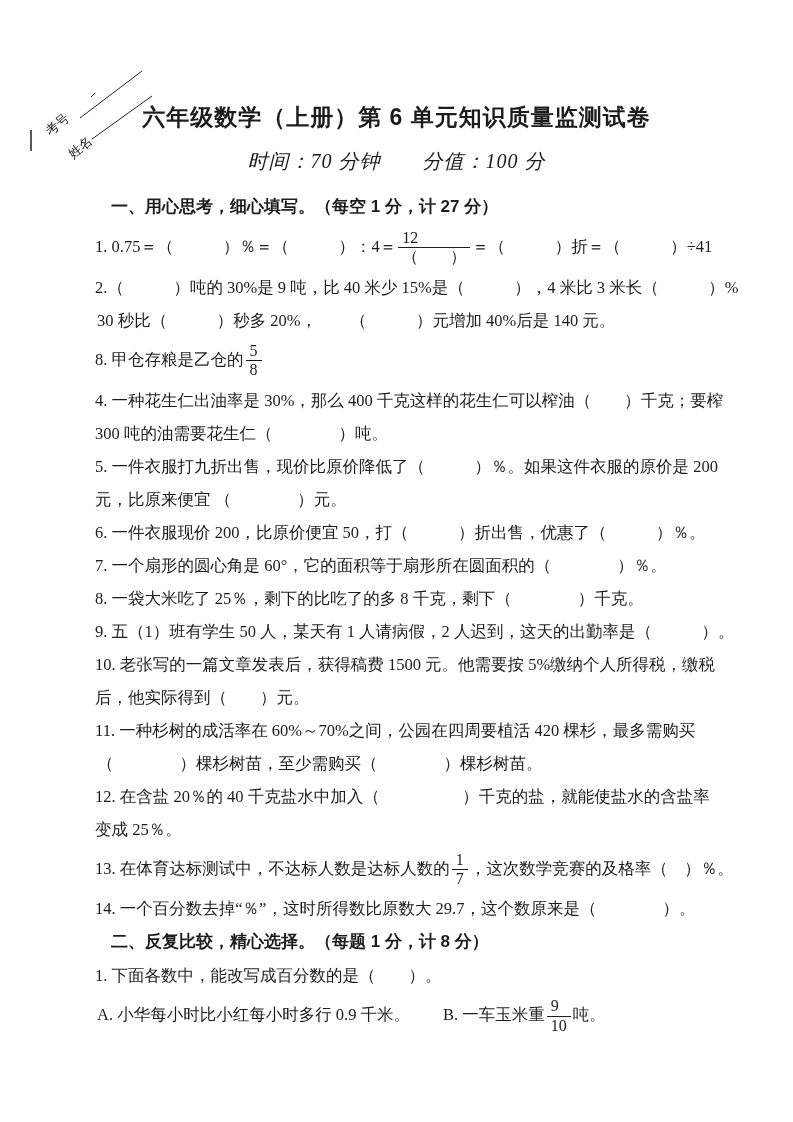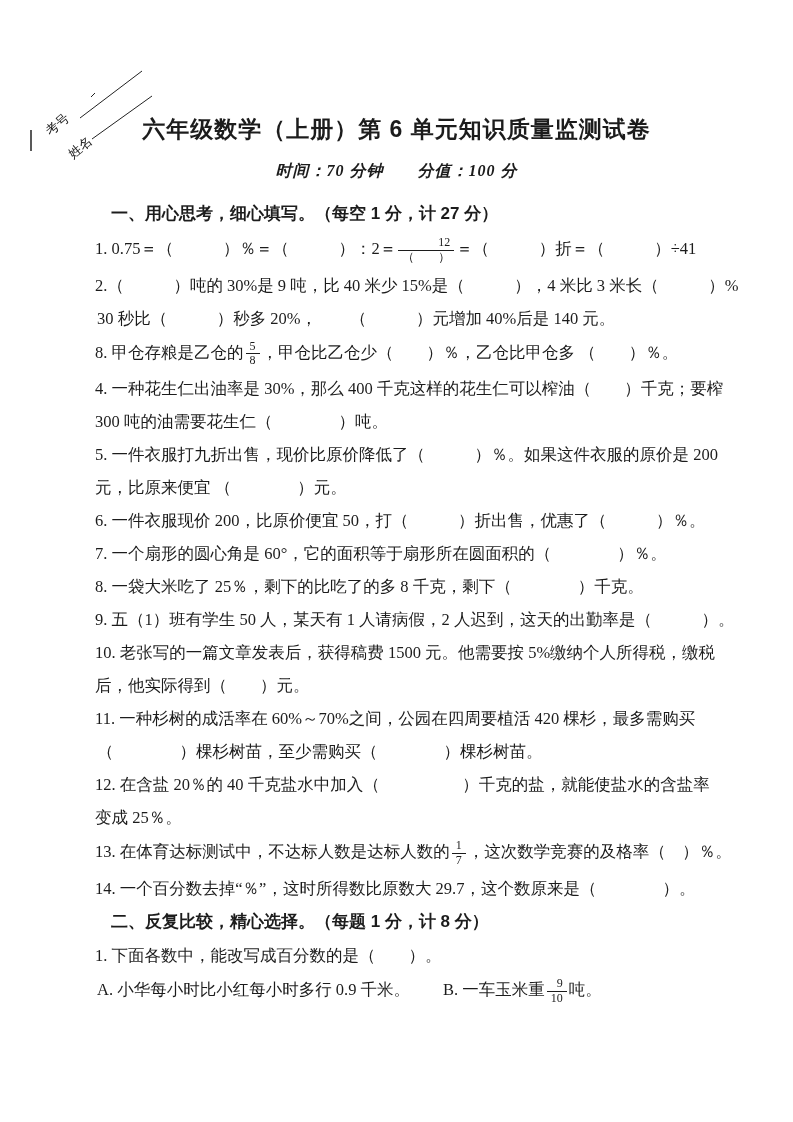--- a/index.html
+++ b/index.html
@@ -25,29 +25,28 @@
     font-size: 13px;
     fill: #222;
   }
   .head-wrap { padding-top: 98px; }
   .title {
     font-family: "Liberation Sans", "DejaVu Sans", sans-serif;
     font-weight: bold;
     font-size: 23px;
     letter-spacing: 1px;
     text-align: center;
-    margin: 16px;
+    margin: 4px;
   }
   .meta {
     text-align: center;
-    font-size: 16px;
+    font-size: 20px;
     font-style: italic;
     letter-spacing: 1px;
     margin-top: 15px;
-    font-weight: bold;
   }
   .content {
     margin-top: 20px;
     padding: 0 85px 0 95px;
     font-size: 16.5px;
   }
   .line {
     line-height: 24px;
     margin-bottom: 9px;
     white-space: nowrap;
@@ -55,23 +54,23 @@
   .line.section {
     font-family: "Liberation Sans", "DejaVu Sans", sans-serif;
     font-weight: bold;
     font-size: 17px;
     margin: 6px 0 10px 16px;
   }
   .line.indent { margin-left: 2px; }
   .frac {
     display: inline-block;
     vertical-align: middle;
-    text-align: right;
+    text-align: left;
     line-height: 1.15;
-    font-size: 12px;
+    font-size: 16px;
     margin: 0 2px;
   }
   .frac .num, .frac .den { display: block; padding: 0 4px; }
   .frac .den { border-top: 1.5px solid #1c1c1c; }
 </style>
 </head>
 <body>
 
 <div class="page" style="background: rgb(255, 255, 255); color: rgb(28, 28, 28);">
 
@@ -84,24 +83,24 @@
     <text transform="translate(73,159) rotate(-40)">姓名</text>
   </svg>
 
   <div class="head-wrap">
     <h1 class="title">六年级数学（上册）第 6 单元知识质量监测试卷</h1>
     <div class="meta">时间：70 分钟　　分值：100 分</div>
   </div>
 
   <div class="content">
       <div class="line section"><span>一、用心思考，细心填写。（每空 1 分，计 27 分）</span></div>
-      <div class="line"><span>1.  0.75＝（　　　）％＝（　　　）：2＝</span><span class="frac"><span class="num">12</span><span class="den">（　　）</span></span><span>＝（　　　）折＝（　　　）÷41</span></div>
+      <div class="line"><span>1.  0.75＝（　　　）％＝（　　　）：4＝</span><span class="frac"><span class="num">12</span><span class="den">（　　）</span></span><span>＝（　　　）折＝（　　　）÷41</span></div>
       <div class="line"><span>2.（　　　）吨的 30%是 9 吨，比 40 米少 15%是（　　　），4 米比 3 米长（　　　）%</span></div>
       <div class="line indent"><span>30 秒比（　　　）秒多 20%，　　（　　　）元增加 40%后是 140 元。</span></div>
-      <div class="line"><span>8. 甲仓存粮是乙仓的</span><span class="frac"><span class="num">5</span><span class="den">8</span></span><span>，甲仓比乙仓少（　　）％，乙仓比甲仓多 （　　）％。</span></div>
+      <div class="line"><span>8. 甲仓存粮是乙仓的</span><span class="frac"><span class="num">5</span><span class="den">8</span></span></div>
       <div class="line"><span>4. 一种花生仁出油率是 30%，那么 400 千克这样的花生仁可以榨油（　　）千克；要榨</span></div>
       <div class="line"><span>300 吨的油需要花生仁（　　　　）吨。</span></div>
       <div class="line"><span>5.  一件衣服打九折出售，现价比原价降低了（　　　）％。如果这件衣服的原价是 200</span></div>
       <div class="line"><span>元，比原来便宜 （　　　　）元。</span></div>
       <div class="line"><span>6.  一件衣服现价 200，比原价便宜 50，打（　　　）折出售，优惠了（　　　）％。</span></div>
       <div class="line"><span>7.  一个扇形的圆心角是 60°，它的面积等于扇形所在圆面积的（　　　　）％。</span></div>
       <div class="line"><span>8.  一袋大米吃了 25％，剩下的比吃了的多 8 千克，剩下（　　　　）千克。</span></div>
       <div class="line"><span>9.  五（1）班有学生 50 人，某天有 1 人请病假，2 人迟到，这天的出勤率是（　　　）。</span></div>
       <div class="line"><span>10. 老张写的一篇文章发表后，获得稿费 1500 元。他需要按 5%缴纳个人所得税，缴税</span></div>
       <div class="line"><span>后，他实际得到（　　）元。</span></div>

